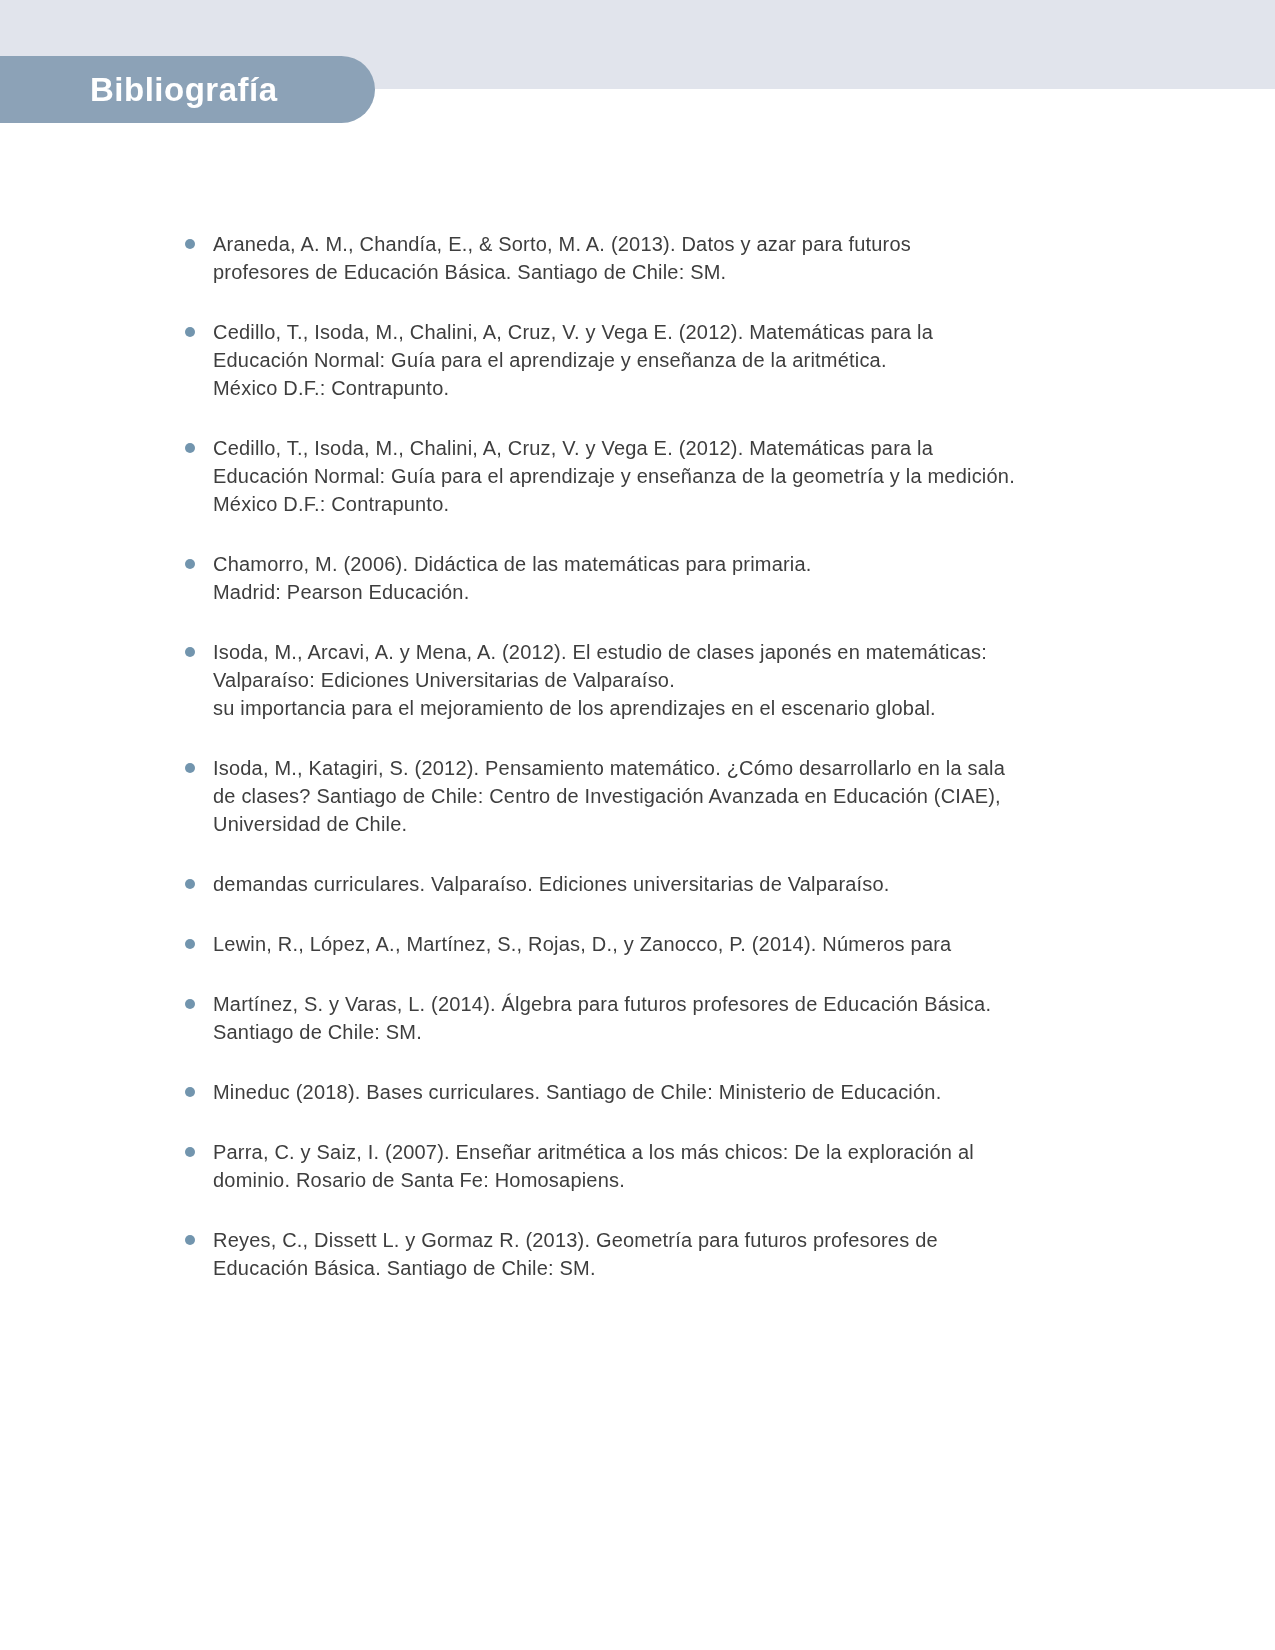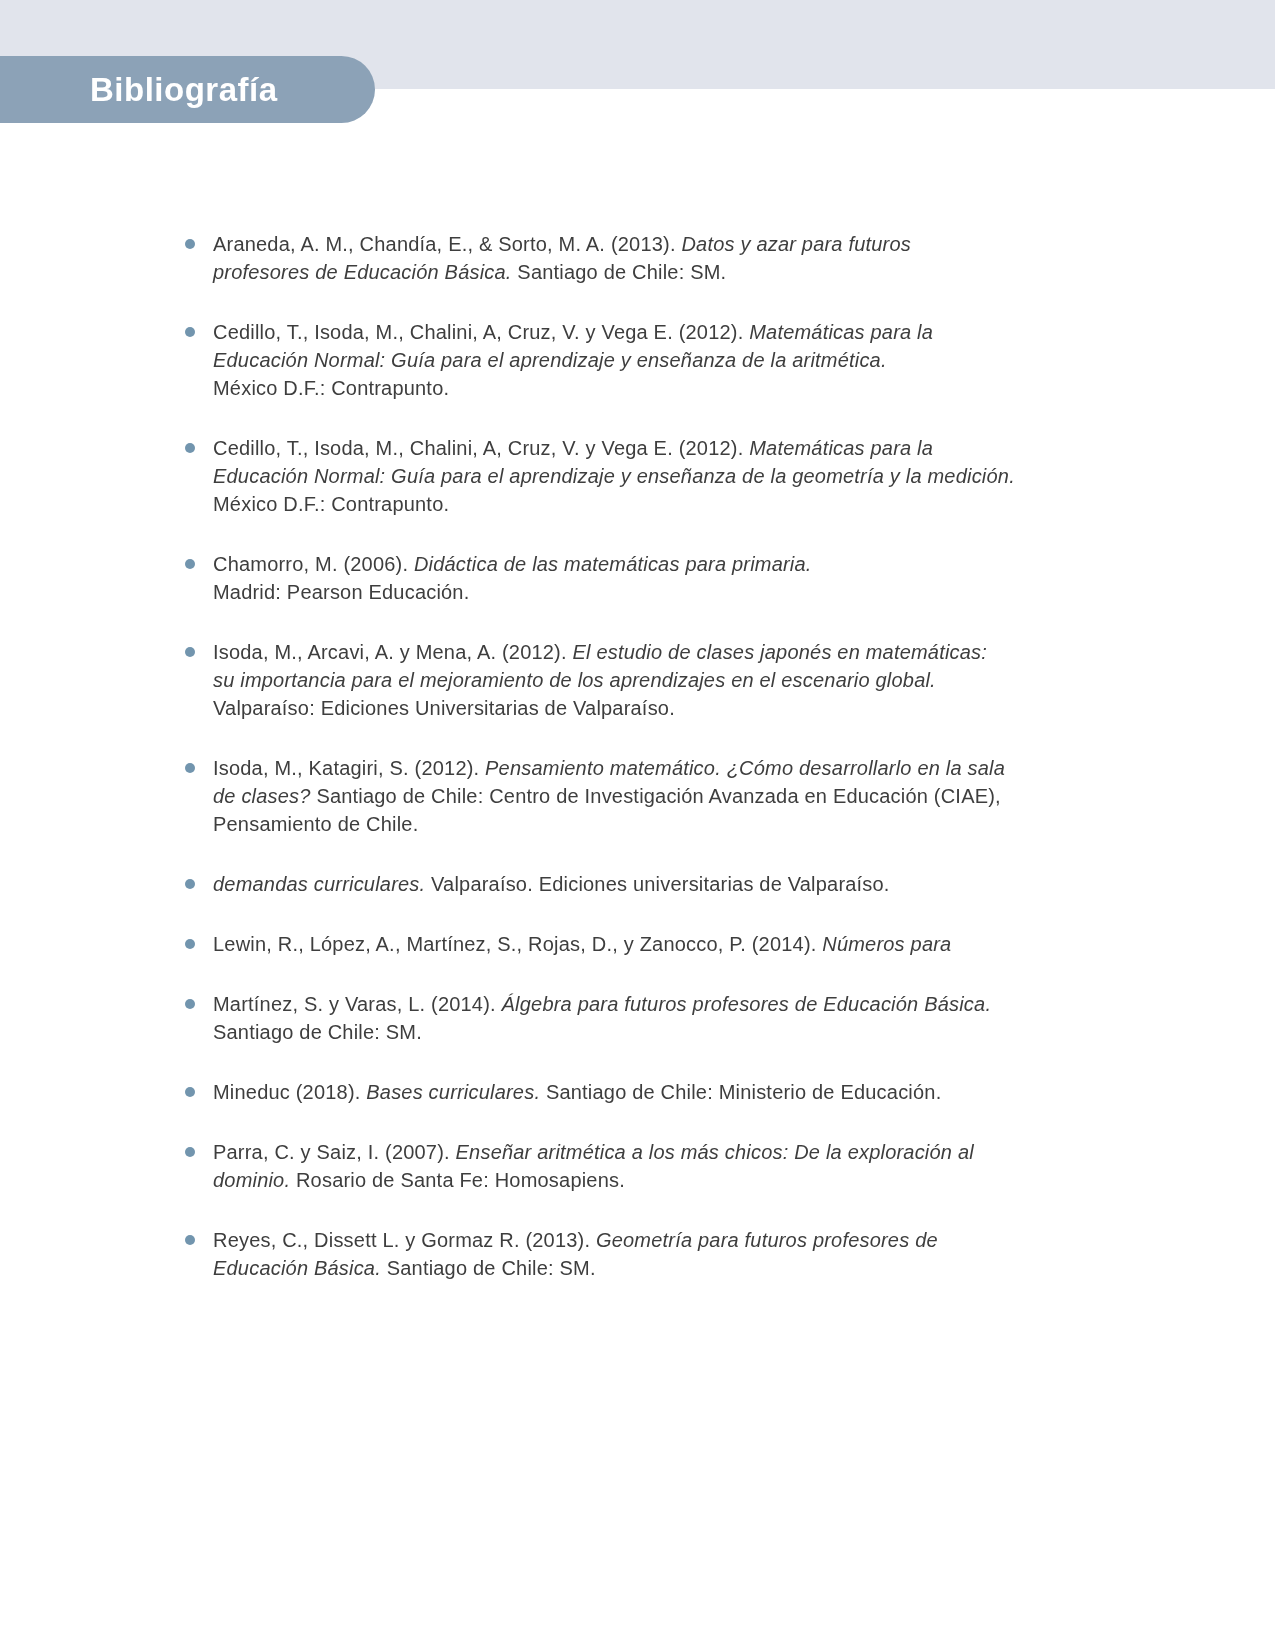--- a/index.html
+++ b/index.html
@@ -62,21 +62,21 @@
     border-radius:50%;
     background:var(--bullet);
   }
   .bib-line{
     font-size:20px;
     line-height:28px;
     color:var(--text);
     letter-spacing:0.2px;
     white-space:nowrap;
   }
-  .bib-line .it{font-style:italic;}
+  .bib-line .it{}
   .footer-pill{
     position:absolute;
     left:0;top:1577px;
     width:102px;height:31px;
     background:var(--footer-pill);
     border-radius:0 16px 16px 0;
     display:flex;
     align-items:center;
     justify-content:center;
     padding-left:16px;
@@ -125,28 +125,28 @@
         <div class="bib-line"><span>México D.F.: Contrapunto.</span></div>
       </li>
       <li class="bib-entry">
         <span class="bullet"></span>
         <div class="bib-line"><span>Chamorro, M. (2006). </span><span class="it">Didáctica de las matemáticas para primaria.</span></div>
         <div class="bib-line"><span>Madrid: Pearson Educación.</span></div>
       </li>
       <li class="bib-entry">
         <span class="bullet"></span>
         <div class="bib-line"><span>Isoda, M., Arcavi, A. y Mena, A. (2012). </span><span class="it">El estudio de clases japonés en matemáticas:</span></div>
+        <div class="bib-line"><span>Valparaíso: Ediciones Universitarias de Valparaíso.</span></div>
         <div class="bib-line"><span class="it">su importancia para el mejoramiento de los aprendizajes en el escenario global.</span></div>
-        <div class="bib-line"><span>Valparaíso: Ediciones Universitarias de Valparaíso.</span></div>
       </li>
       <li class="bib-entry">
         <span class="bullet"></span>
         <div class="bib-line"><span>Isoda, M., Katagiri, S. (2012). </span><span class="it">Pensamiento matemático. ¿Cómo desarrollarlo en la sala</span></div>
         <div class="bib-line"><span class="it">de clases? </span><span>Santiago de Chile: Centro de Investigación Avanzada en Educación (CIAE),</span></div>
-        <div class="bib-line"><span>Pensamiento de Chile.</span></div>
+        <div class="bib-line"><span>Universidad de Chile.</span></div>
       </li>
       <li class="bib-entry">
         <span class="bullet"></span>
         <div class="bib-line"><span class="it">demandas curriculares.</span><span> Valparaíso. Ediciones universitarias de Valparaíso.</span></div>
       </li>
       <li class="bib-entry">
         <span class="bullet"></span>
         <div class="bib-line"><span>Lewin, R., López, A., Martínez, S., Rojas, D., y Zanocco, P. (2014). </span><span class="it">Números para</span></div>
       </li>
       <li class="bib-entry">

